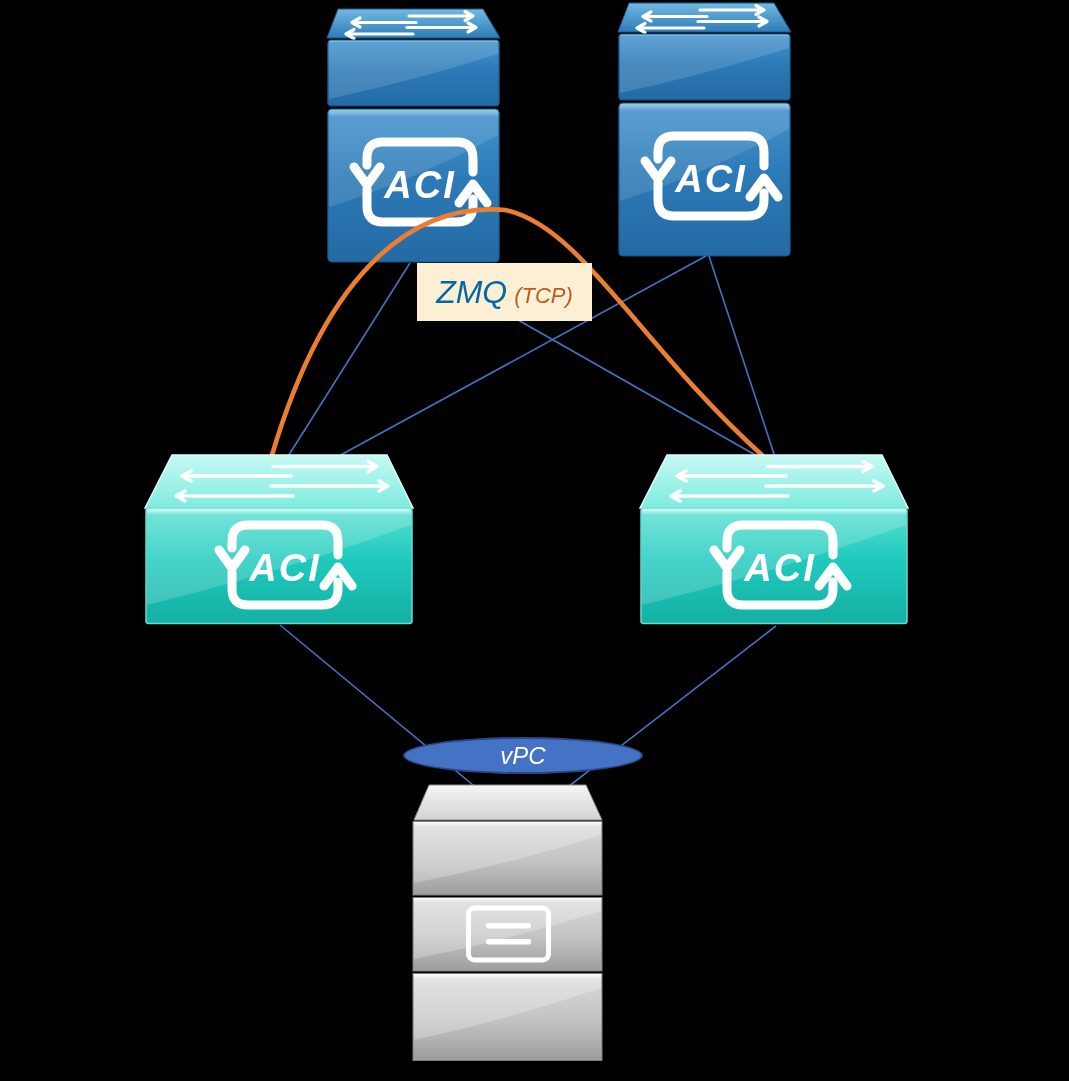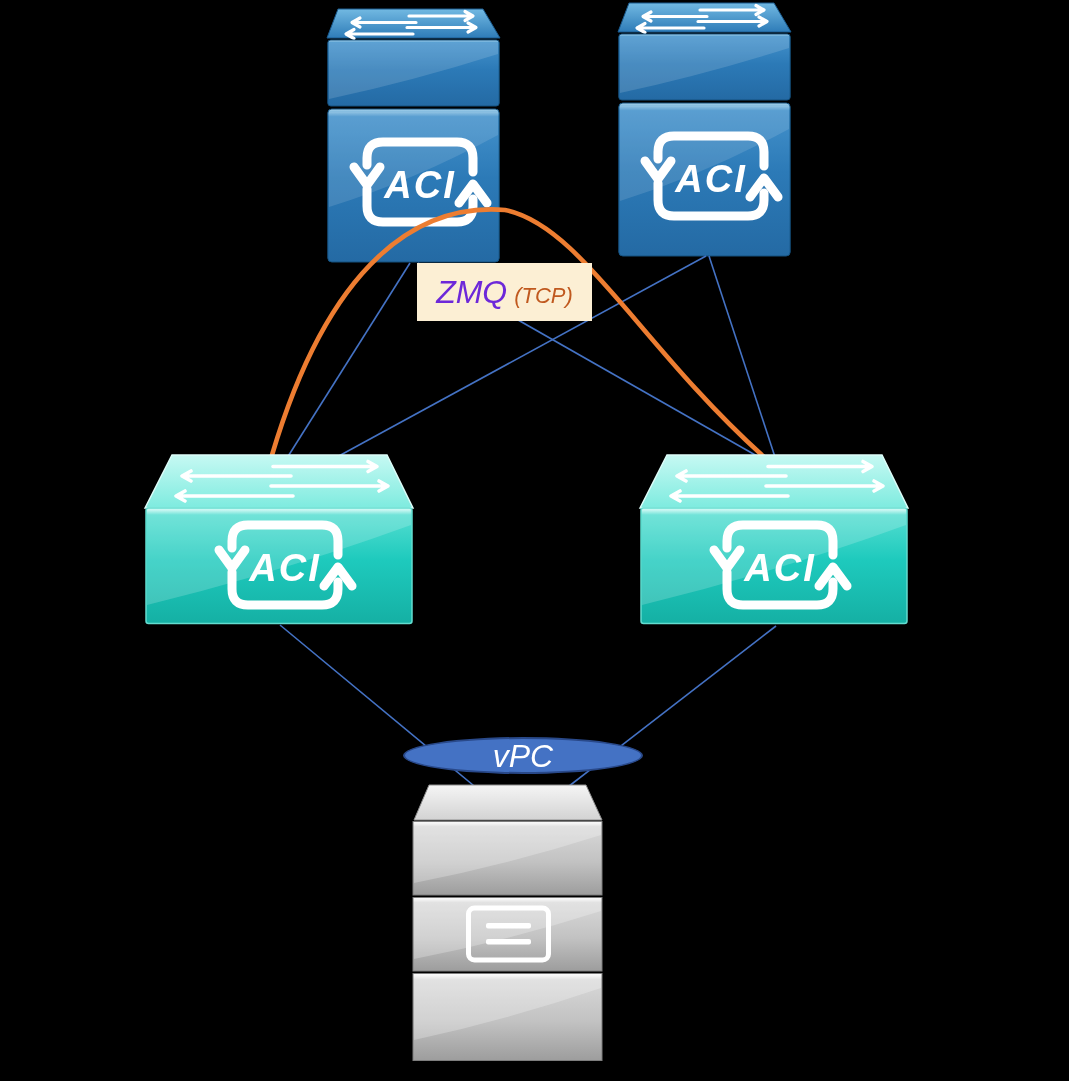--- a/index.html
+++ b/index.html
@@ -15,27 +15,27 @@
 
   .aci-stroke{fill:none;stroke:#fff;stroke-width:9;stroke-linecap:round;stroke-linejoin:round;}
   .aci-text{fill:#fff;font-weight:bold;font-size:38px;letter-spacing:2px;
             font-family:"Liberation Sans",sans-serif;text-anchor:middle;}
   .arrowset{fill:none;stroke:#fff;stroke-linecap:round;stroke-linejoin:round;}
 
   .zmq-label{left:417px;top:263px;width:175px;height:58px;background:#fcefd4;
              display:flex;align-items:baseline;justify-content:center;
              padding-top:0;box-sizing:border-box;}
   .zmq-label .inner{display:flex;align-items:baseline;gap:7px;margin-top:9px;}
-  .zmq-main{font-size:32px;color:#6d28d9;line-height:40px;}
+  .zmq-main{font-size:32px;color:#0369a1;line-height:40px;}
   .zmq-sub{font-size:22px;color:#c0591f;}
 
   .vpc{left:403px;top:737px;width:240px;height:37px;background:#4472c4;
        border:2px solid #29498a;border-radius:50%;box-sizing:border-box;
        display:flex;align-items:center;justify-content:center;}
-  .vpc-text{color:#fff;font-size:32px;line-height:1;}
+  .vpc-text{color:#fff;font-size:24px;line-height:1;}
 </style>
 </head>
 <body>
 
 <div class="stage">
 
   <svg width="0" height="0" style="position:absolute" aria-hidden="true">
     <defs>
       <linearGradient id="gSpineTop" x1="0" y1="0" x2="0" y2="1">
         <stop offset="0" stop-color="#72b9e2"></stop>

